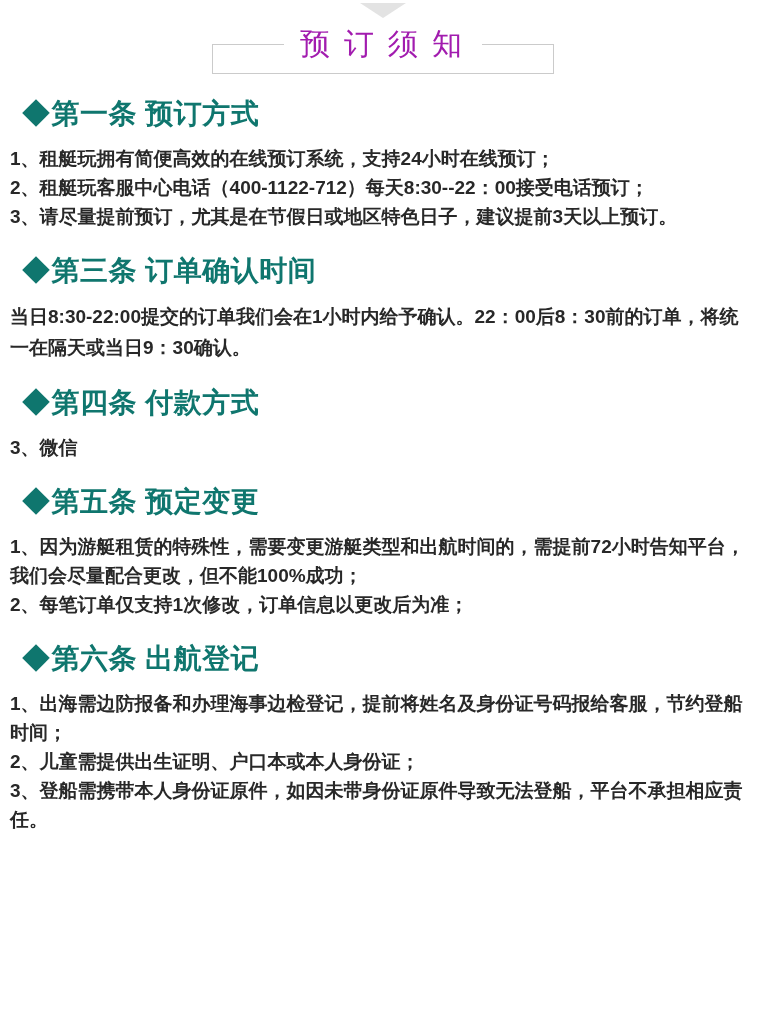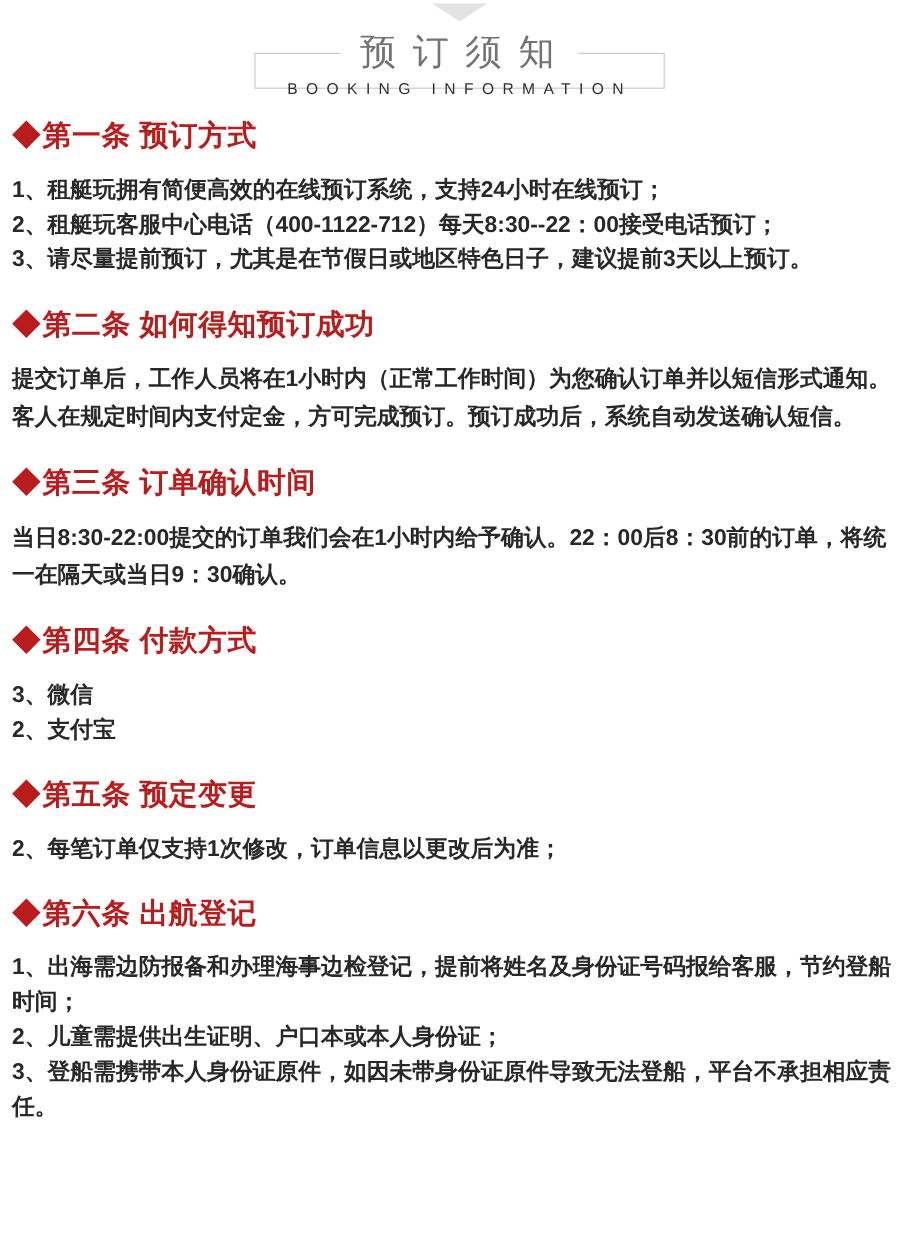--- a/index.html
+++ b/index.html
@@ -9,69 +9,64 @@
   
   .triangle{width:0;height:0;margin:3px auto 0;
     border-left:23px solid transparent;border-right:23px solid transparent;
     border-top:15px solid #e3e3e3;}
 
   
   .header-frame{position:relative;width:340px;height:28px;margin:26px auto 0;
     border:1px solid #cbcbcb;}
   .page-title{position:absolute;top:-19px;left:50%;transform:translateX(-50%);
     background:#fff;padding:0 6px 0 16px;font-size:30px;line-height:36px;
-    letter-spacing:14px;white-space:nowrap;color:#737373;font-weight:400;}
+    letter-spacing:14px;white-space:nowrap;color:#a21caf;font-weight:400;}
   .page-subtitle{position:absolute;bottom:-9px;left:50%;transform:translateX(-50%);
     font-size:13px;line-height:17px;letter-spacing:7px;white-space:nowrap;
     color:#2e2e2e;font-weight:400;}
 
   
-  .section-heading{font-size:24px;line-height:30px;font-weight:700;color:#b91c1c;
-    margin:25px 0 15px;letter-spacing:0.5px;}
+  .section-heading{font-size:28px;line-height:30px;font-weight:700;color:#0f766e;
+    margin:25px 12px 15px;letter-spacing:0.5px;}
   .diamond{margin-right:1px;}
   .item{font-size:19px;line-height:29px;font-weight:700;color:#282828;margin:0;}
   .para{font-size:19px;line-height:31px;font-weight:700;color:#282828;margin:0;}
 </style>
 </head>
 <body>
 
 <div class="page">
 
   <div class="triangle"></div>
 
   <div class="header-frame">
     <div class="page-title">预订须知</div>
-    <div class="page-subtitle">BOOKING INFORMATION</div>
   </div>
 
   <div class="section">
     <h2 class="section-heading"><span class="diamond">◆</span><span>第一条 预订方式</span></h2>
     <p class="item">1、租艇玩拥有简便高效的在线预订系统，支持24小时在线预订；</p>
     <p class="item">2、租艇玩客服中心电话（400-1122-712）每天8:30--22：00接受电话预订；</p>
     <p class="item">3、请尽量提前预订，尤其是在节假日或地区特色日子，建议提前3天以上预订。</p>
   </div>
 
-  <div class="section">
-    <h2 class="section-heading"><span class="diamond">◆</span><span>第二条 如何得知预订成功</span></h2>
-    <p class="para">提交订单后，工作人员将在1小时内（正常工作时间）为您确认订单并以短信形式通知。客人在规定时间内支付定金，方可完成预订。预订成功后，系统自动发送确认短信。</p>
-  </div>
 
   <div class="section">
     <h2 class="section-heading"><span class="diamond">◆</span><span>第三条 订单确认时间</span></h2>
     <p class="para">当日8:30-22:00提交的订单我们会在1小时内给予确认。22：00后8：30前的订单，将统一在隔天或当日9：30确认。</p>
   </div>
 
   <div class="section">
     <h2 class="section-heading"><span class="diamond">◆</span><span>第四条 付款方式</span></h2>
     <p class="item">3、微信</p>
-    <p class="item">2、支付宝</p>
   </div>
 
   <div class="section">
     <h2 class="section-heading"><span class="diamond">◆</span><span>第五条 预定变更</span></h2>
+    <p class="item">1、因为游艇租赁的特殊性，需要变更游艇类型和出航时间的，需提前72小时告知平台，我们会尽量配合更改，但不能100%成功；</p>
     <p class="item">2、每笔订单仅支持1次修改，订单信息以更改后为准；</p>
   </div>
 
   <div class="section">
     <h2 class="section-heading"><span class="diamond">◆</span><span>第六条 出航登记</span></h2>
     <p class="item">1、出海需边防报备和办理海事边检登记，提前将姓名及身份证号码报给客服，节约登船时间；</p>
     <p class="item">2、儿童需提供出生证明、户口本或本人身份证；</p>
     <p class="item">3、登船需携带本人身份证原件，如因未带身份证原件导致无法登船，平台不承担相应责任。</p>
   </div>
 

